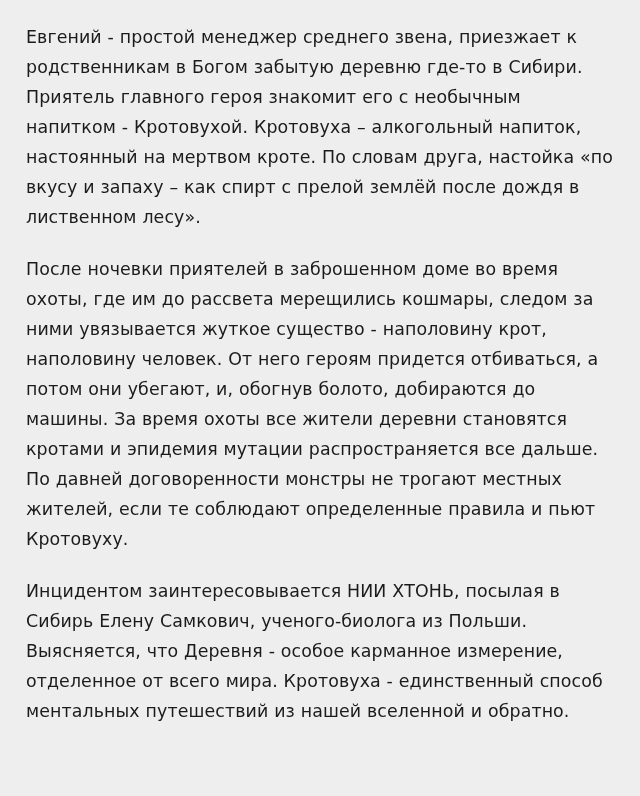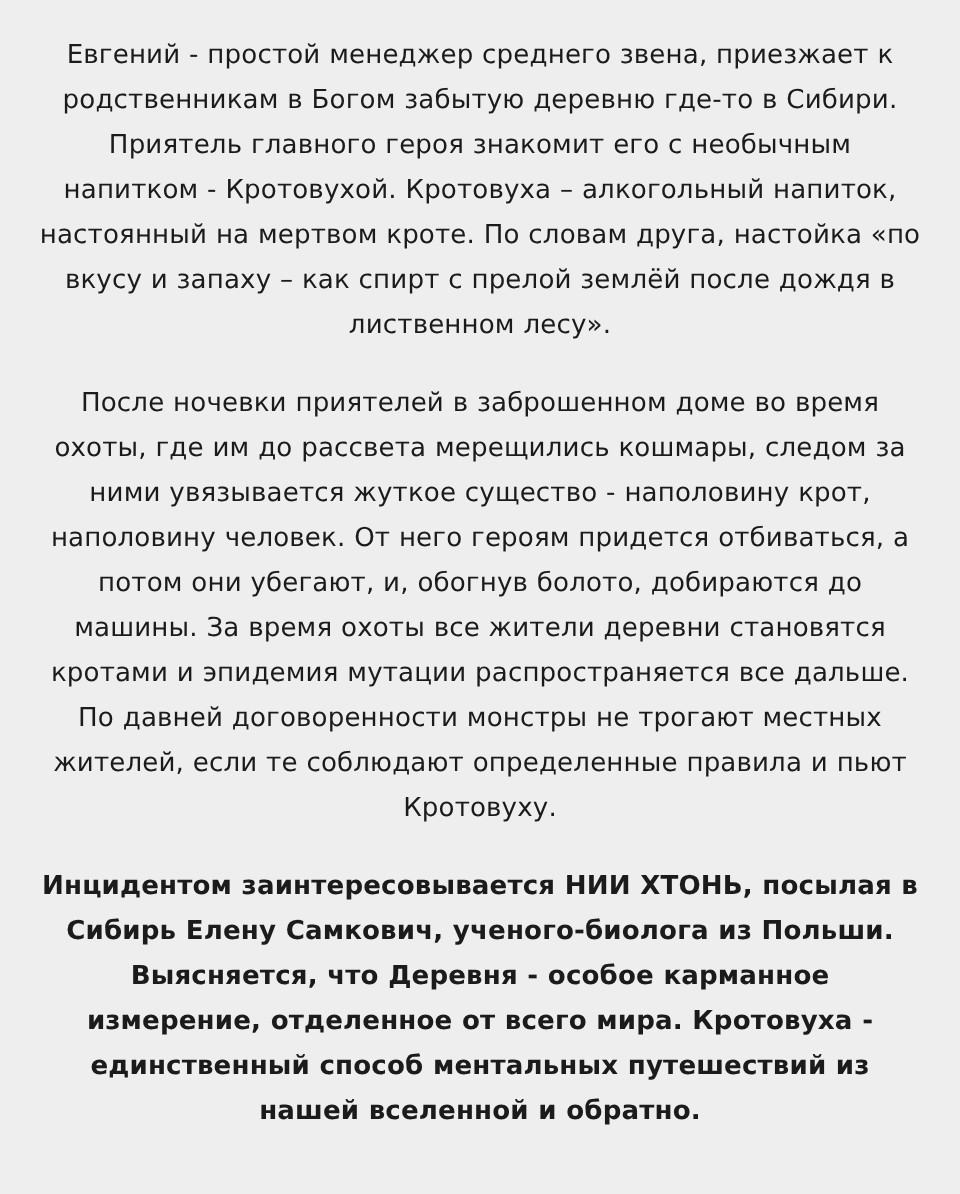--- a/index.html
+++ b/index.html
@@ -19,27 +19,26 @@
     height: 796px;
     box-sizing: border-box;
     padding: 22px 26px 10px 26px;
     background: #eeeeee;
   }
   .para {
     font-size: 17.4px;
     line-height: 30px;
     letter-spacing: 0.1px;
     margin: 0 0 22px 0;
-    text-align: center;
+    text-align: left;
     color: #1b1b1b;
     word-spacing: 0.2px;
   }
   .para:last-child {
     margin-bottom: 16px;
-    font-weight: bold;
   }
 </style>
 </head>
 <body>
 
 <div class="page">
   <p class="para">Евгений - простой менеджер среднего звена, приезжает к родственникам в Богом забытую деревню где-то в Сибири. Приятель главного героя знакомит его с необычным напитком - Кротовухой. Кротовуха – алкогольный напиток, настоянный на мертвом кроте. По словам друга, настойка «по вкусу и запаху – как спирт с прелой землёй после дождя в лиственном лесу».</p>
   <p class="para">После ночевки приятелей в заброшенном доме во время охоты, где им до рассвета мерещились кошмары, следом за ними увязывается жуткое существо - наполовину крот, наполовину человек. От него героям придется отбиваться, а потом они убегают, и, обогнув болото, добираются до машины. За время охоты все жители деревни становятся кротами и эпидемия мутации распространяется все дальше. По давней договоренности монстры не трогают местных жителей, если те соблюдают определенные правила и пьют Кротовуху.</p>
   <p class="para">Инцидентом заинтересовывается НИИ ХТОНЬ, посылая в Сибирь Елену Самкович, ученого-биолога из Польши. Выясняется, что Деревня - особое карманное измерение, отделенное от всего мира. Кротовуха - единственный способ ментальных путешествий из нашей вселенной и обратно.</p>
 </div>

